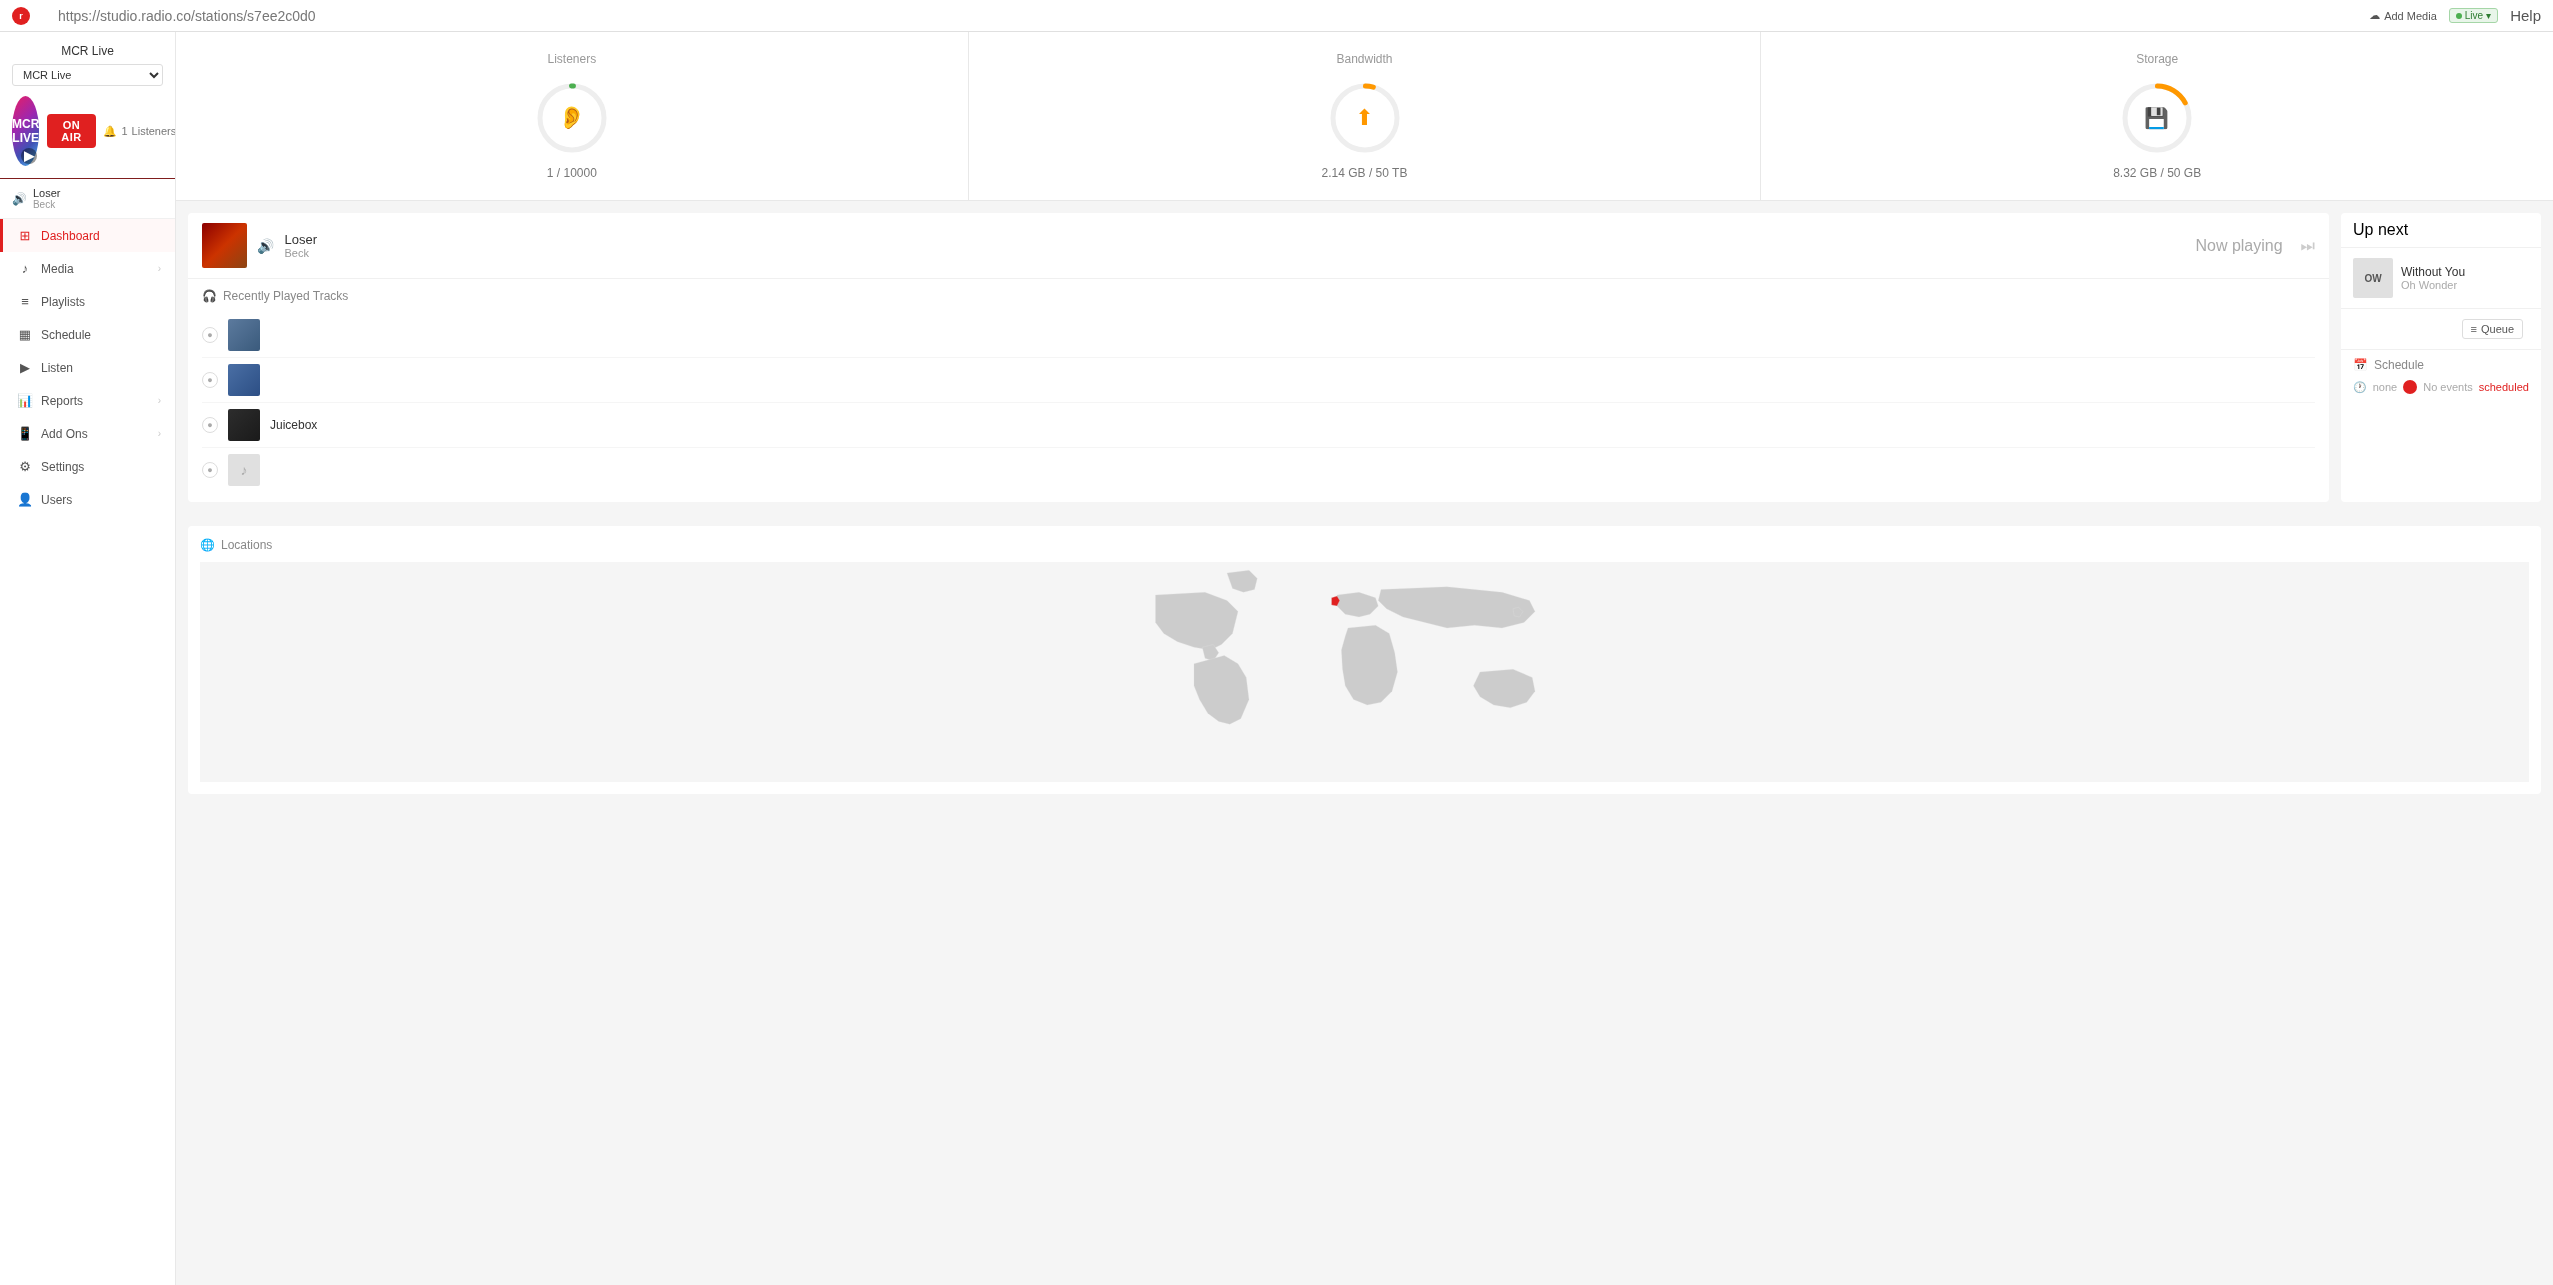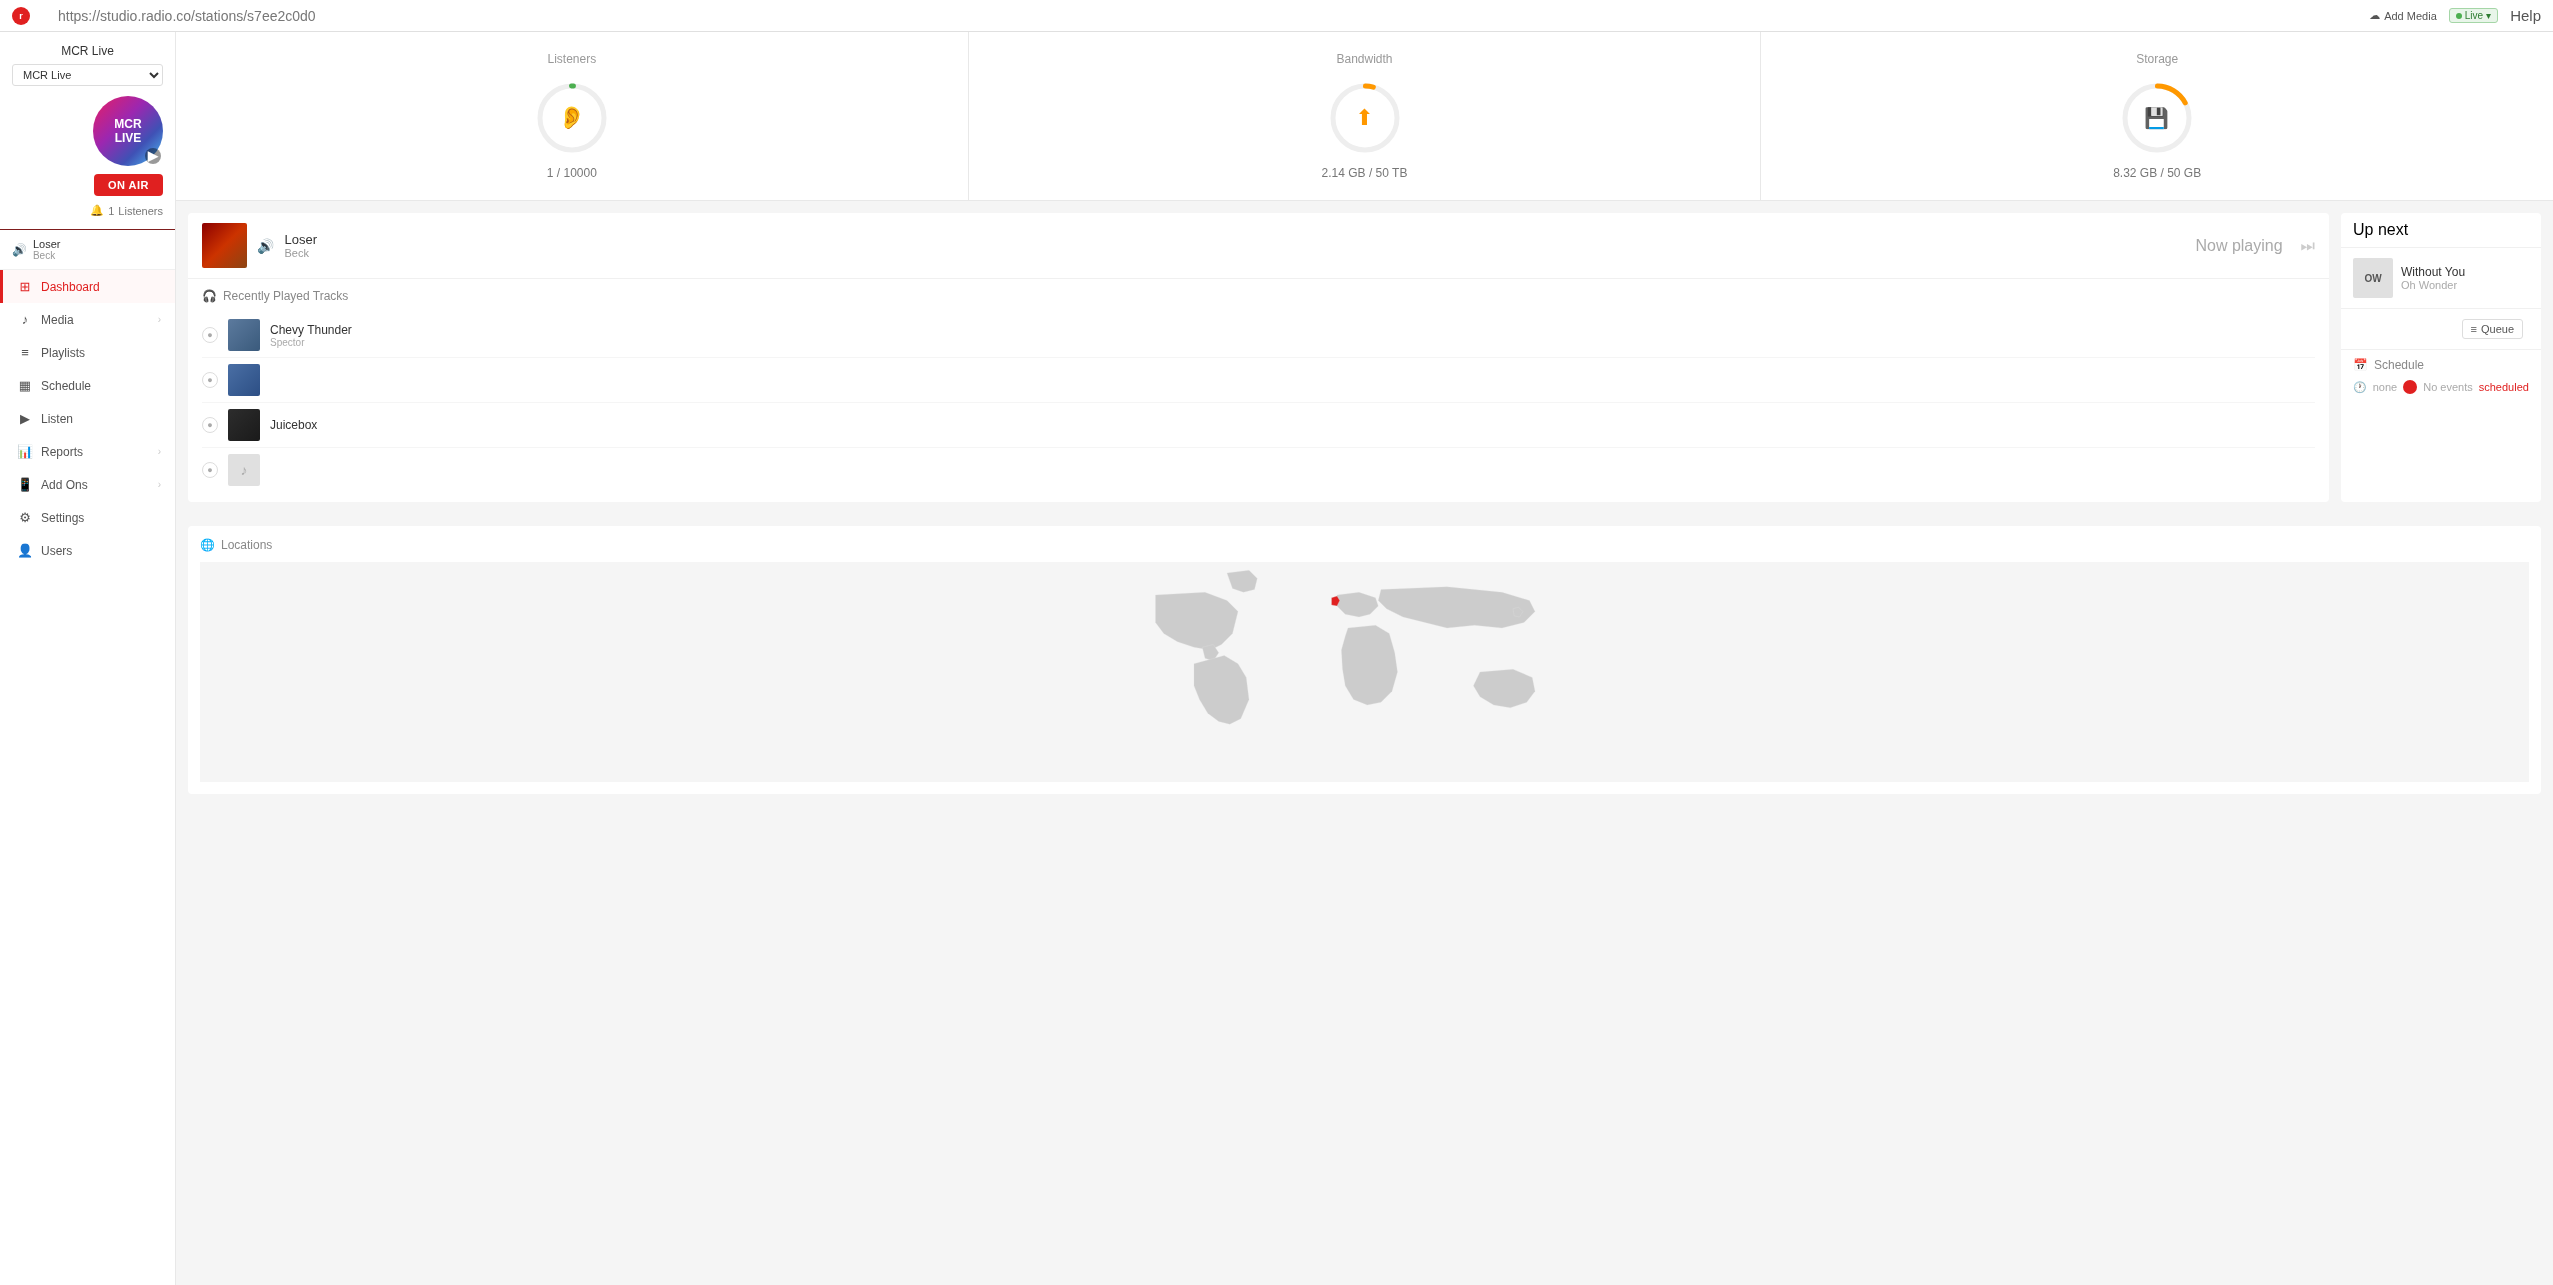--- a/index.html
+++ b/index.html
@@ -16,21 +16,21 @@
     .live-dot { width: 6px; height: 6px; background: #4caf50; border-radius: 50%; }
 
     
     .main-layout { display: flex; flex: 1; overflow: hidden; }
 
     
     .sidebar { width: 176px; background: #fff; border-right: 1px solid #e8e8e8; display: flex; flex-direction: column; flex-shrink: 0; overflow-y: auto; }
     .station-header { padding: 12px; border-bottom: 1px solid #7f1d1d; text-align: center; }
     .station-title { font-size: 12px; color: #333; margin-bottom: 6px; font-weight: 500; }
     .station-select { width: 100%; border: 1px solid #ddd; border-radius: 3px; padding: 3px 6px; font-size: 11px; color: #333; background: #fff; }
-    .station-avatar-area { display: flex; flex-direction: column; align-items: flex-end; margin-top: 10px; gap: 8px; }
+    .station-avatar-area { display: flex; flex-direction: row; align-items: center; margin-top: 10px; gap: 8px; }
     .station-avatar { width: 70px; height: 70px; border-radius: 50%; background: linear-gradient(135deg, #e91e63 0%, #9c27b0 40%, #3f51b5 70%, #4fc3f7 100%); display: flex; align-items: center; justify-content: center; color: white; font-size: 13px; font-weight: bold; line-height: 1.2; text-align: center; position: relative; }
     .play-overlay { position: absolute; bottom: 2px; right: 2px; width: 16px; height: 16px; background: rgba(0,0,0,0.4); border-radius: 50%; display: flex; align-items: center; justify-content: center; }
     .on-air-btn { background: #e02020; color: white; border: none; border-radius: 4px; padding: 5px 14px; font-size: 11px; font-weight: bold; cursor: pointer; letter-spacing: 0.5px; }
     .listeners-info { display: flex; align-items: center; gap: 4px; font-size: 11px; color: #777; }
 
     .now-playing-bar { padding: 8px 12px; border-bottom: 1px solid #f0f0f0; display: flex; align-items: center; gap: 6px; }
     .volume-icon { color: #aaa; font-size: 12px; }
     .np-info { flex: 1; }
     .np-title { font-size: 11px; color: #333; font-weight: 500; }
     .np-artist { font-size: 10px; color: #999; }
@@ -260,24 +260,20 @@
 
         <div class="recently-played">
           <div class="recently-played-header">
             <span>🎧</span>
             <span>Recently Played Tracks</span>
           </div>
 
           <div class="track-row">
             <div class="track-num">●</div>
             <div class="track-thumb track-thumb-chevy"></div>
-            <div class="track-details">
-              <div class="track-name">Chevy Thunder</div>
-              <div class="track-artist">Spector</div>
-            </div>
           </div>
 
           <div class="track-row">
             <div class="track-num">●</div>
             <div class="track-thumb track-thumb-stylo"></div>
           </div>
 
           <div class="track-row">
             <div class="track-num">●</div>
             <div class="track-thumb track-thumb-juicebox"></div>

